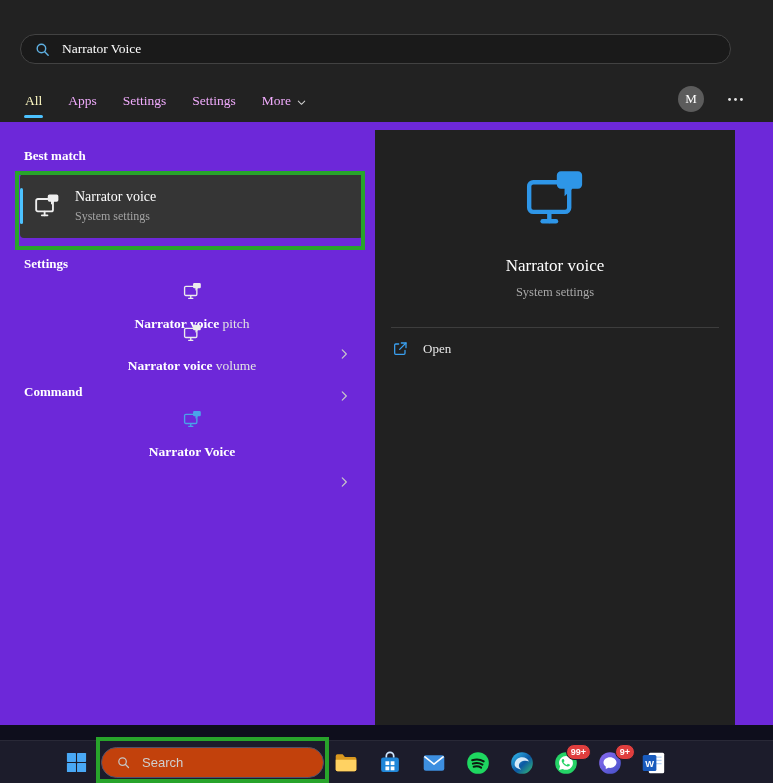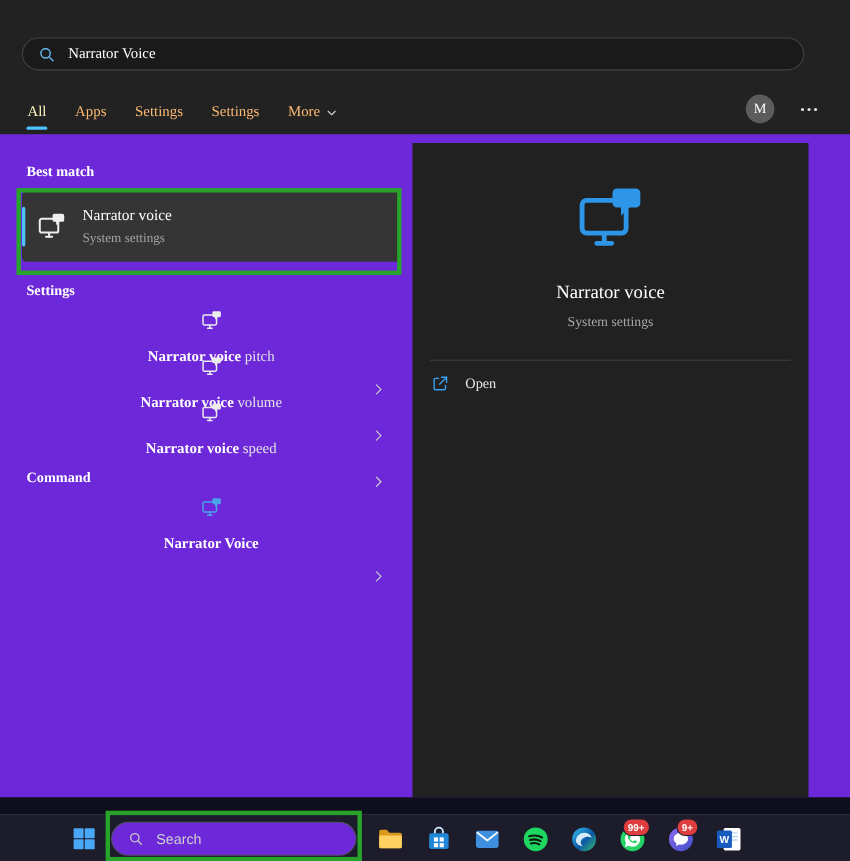--- a/index.html
+++ b/index.html
@@ -17,21 +17,21 @@
   .flyout{ position:absolute; left:0; top:0; width:773px; height:725px; background:#222222;font-family:Liberation Serif, serif; }
   .searchbar{
     position:absolute; left:20px; top:34px; width:711px; height:30px;
     background:#1a1a1a; border:1px solid #424242; border-radius:17px;
     display:flex; align-items:center; gap:11px; padding:0 13px;
     color:#ffffff; font-size:13.5px;
   }
   .sicon{ width:17px; height:17px; color:#5fb0e2; }
 
   .tabs{ position:absolute; left:25px; top:88px; height:26px; display:flex; gap:26px; align-items:center; }
-  .tab{ position:relative; display:flex; align-items:center; gap:5px; font-size:13.5px; color:#fdba74; cursor:default; }
+  .tab{ position:relative; display:flex; align-items:center; gap:5px; font-size:13.5px; color:#f0abfc; cursor:default; }
   .tab.active{ color:#fef9c3; }
   .tab.active::after{
     content:''; position:absolute; left:-1px; right:-1px; bottom:-9px; height:3px;
     border-radius:2px; background:var(--accent,#4cc2ff);
   }
   .tab .dd{ width:11px; height:11px; color:#cfcfcf; margin-top:2px; }
 
   .header-right{ position:absolute; right:28px; top:86px; display:flex; align-items:center; gap:22px; }
   .avatar{ width:26px; height:26px; border-radius:50%; background:#5c5c5c; color:#fff;
     font-size:13px; display:flex; align-items:center; justify-content:center; }
@@ -81,28 +81,28 @@
   .desktop-strip{ position:absolute; left:0; top:725px; width:773px; height:15px; background:#0e0e1c; }
   .taskbar{
     position:absolute; left:0; top:740px; width:773px; height:43px;
     background:#1c1c2b; border-top:1px solid rgba(255,255,255,.06);
   }
   .tb-start{ position:absolute; left:58px; top:4px; width:36px; height:35px; border-radius:5px;
     display:flex; align-items:center; justify-content:center; }
   .tb-start-ic{ width:25px; height:25px; }
   .tb-search{
     position:absolute; left:101px; top:6px; width:223px; height:31px;
-    background:#6d28d9; border:1px solid #50506a; border-radius:16px;
+    background:#c2410c; border:1px solid #50506a; border-radius:16px;
     display:flex; align-items:center; gap:11px; padding:0 14px;
     color:#cfcfcf; font-size:13px;
   }
   .tbs-icon{ width:15px; height:15px; color:#c6c6c6; }
   .tb-icons{ position:absolute; left:333px; top:4px; display:flex; gap:9px; }
   .tb-ic{ position:relative; width:35px; height:35px; border-radius:5px;
-    display:flex; align-items:center; justify-content:flex-end; }
+    display:flex; align-items:center; justify-content:flex-start; }
   .tb-ic .app{ width:26px; height:26px; }
   .badge{
     position:absolute; top:-1px; right:-3px; background:var(--badge,#e03e3e); color:#fff;
     font-size:9px; font-weight:700; line-height:1; padding:2.5px 4px; border-radius:9px;
     border:1.5px solid #1c1c2b;
   }
 
   
   .annot{ position:absolute; border:4px solid var(--annot,#28a42b); z-index:50; pointer-events:none; }
   .annot-1{ left:15px; top:171px; width:350px; height:79px; }
@@ -205,38 +205,20 @@
               <svg viewBox="0 0 24 24" fill="none" stroke="currentColor" stroke-width="1.7" stroke-linecap="round" stroke-linejoin="round">
                 <rect x="2" y="5.5" width="15.5" height="11.5" rx="1.6"></rect>
                 <path d="M7.2 20.6h5.2"></path>
                 <path d="M9.8 17.3v3.2"></path>
                 <g fill="currentColor" stroke="none">
                   <path d="M14.3 1.3h6.6a1.6 1.6 0 0 1 1.6 1.6v3.5a1.6 1.6 0 0 1-1.6 1.6h-2.2l-3 2.9V8h-1.4a1.6 1.6 0 0 1-1.6-1.6V2.9a1.6 1.6 0 0 1 1.6-1.6z"></path>
                 </g>
               </svg>
             </span>
             <span class="rtext"><span class="pb">Narrator voice</span><span class="pn"> volume</span></span>
-            <span class="chev" data-icon="chevron-right">
-              <svg viewBox="0 0 24 24" fill="none" stroke="currentColor" stroke-width="2" stroke-linecap="round" stroke-linejoin="round">
-                <path d="M9 5l7 7-7 7"></path>
-              </svg>
-            </span>
-          </div>
-          <div class="row">
-            <span class="ric" data-icon="narrator">
-              <svg viewBox="0 0 24 24" fill="none" stroke="currentColor" stroke-width="1.7" stroke-linecap="round" stroke-linejoin="round">
-                <rect x="2" y="5.5" width="15.5" height="11.5" rx="1.6"></rect>
-                <path d="M7.2 20.6h5.2"></path>
-                <path d="M9.8 17.3v3.2"></path>
-                <g fill="currentColor" stroke="none">
-                  <path d="M14.3 1.3h6.6a1.6 1.6 0 0 1 1.6 1.6v3.5a1.6 1.6 0 0 1-1.6 1.6h-2.2l-3 2.9V8h-1.4a1.6 1.6 0 0 1-1.6-1.6V2.9a1.6 1.6 0 0 1 1.6-1.6z"></path>
-                </g>
-              </svg>
-            </span>
-            <span class="rtext"><span class="pb">Narrator voice</span><span class="pn"> speed</span></span>
             <span class="chev" data-icon="chevron-right">
               <svg viewBox="0 0 24 24" fill="none" stroke="currentColor" stroke-width="2" stroke-linecap="round" stroke-linejoin="round">
                 <path d="M9 5l7 7-7 7"></path>
               </svg>
             </span>
           </div>
         </div>
 
       <div class="sec-title">Command</div>
       <div id="command-list">

